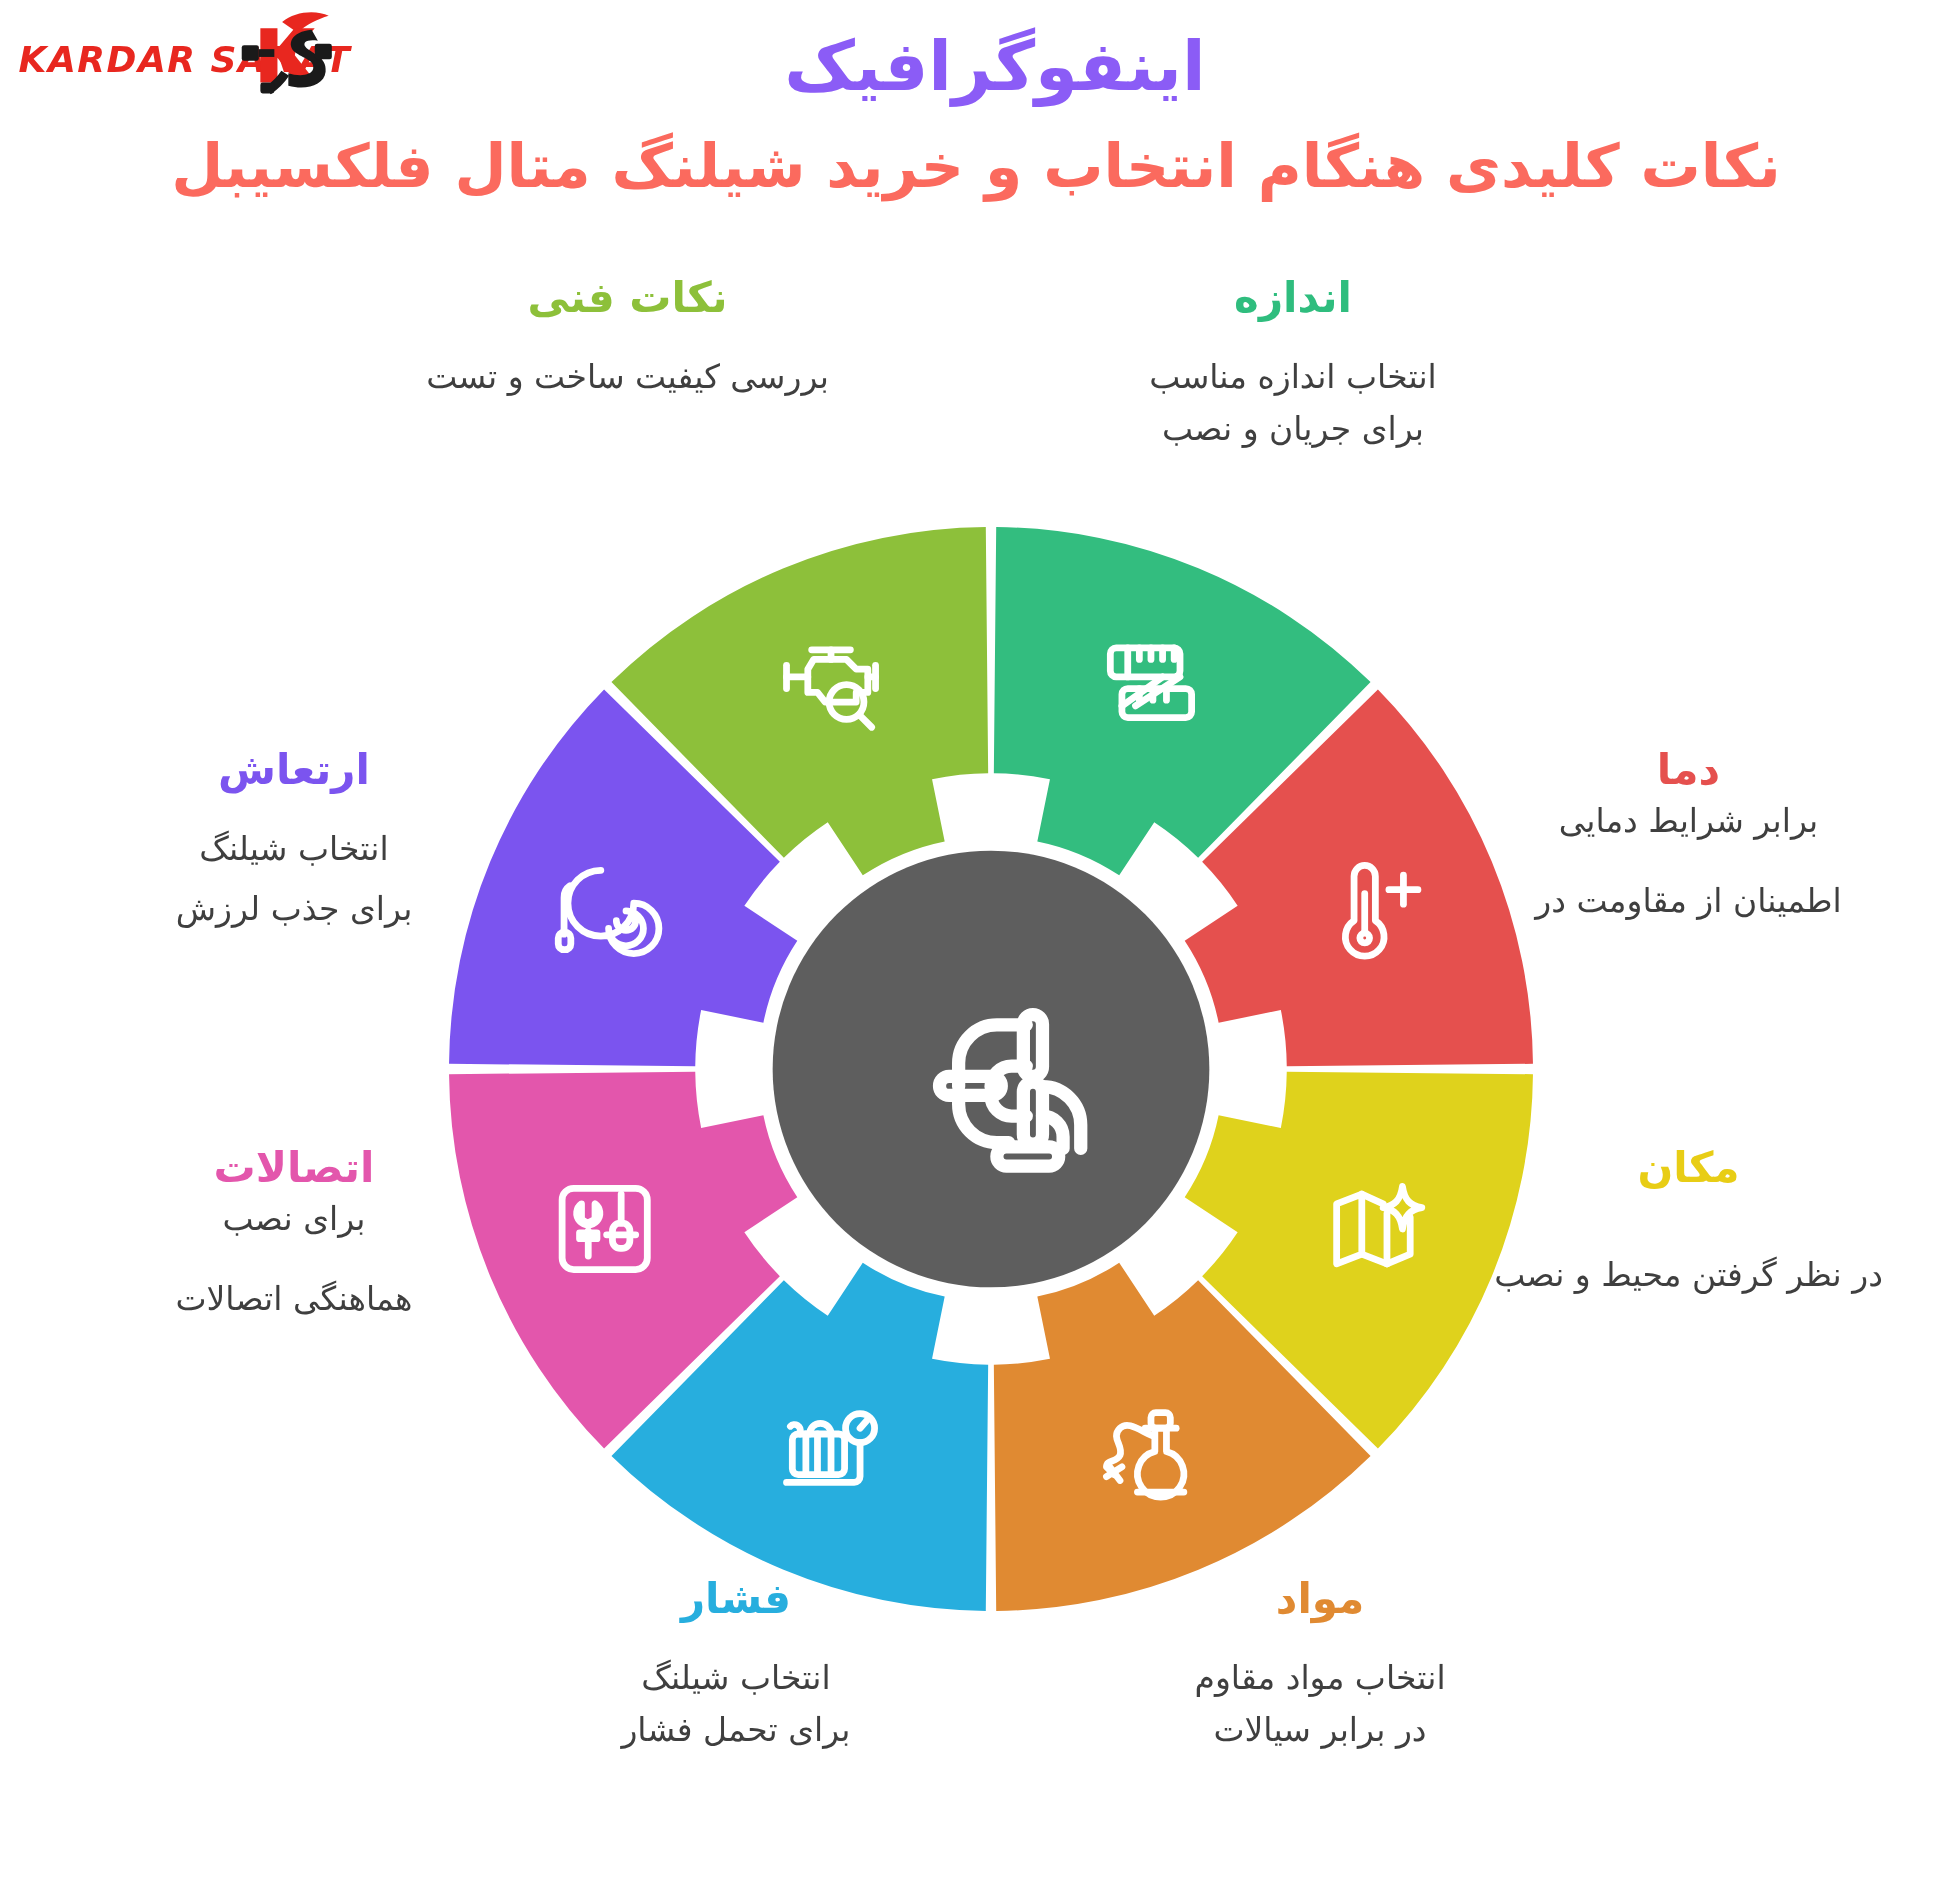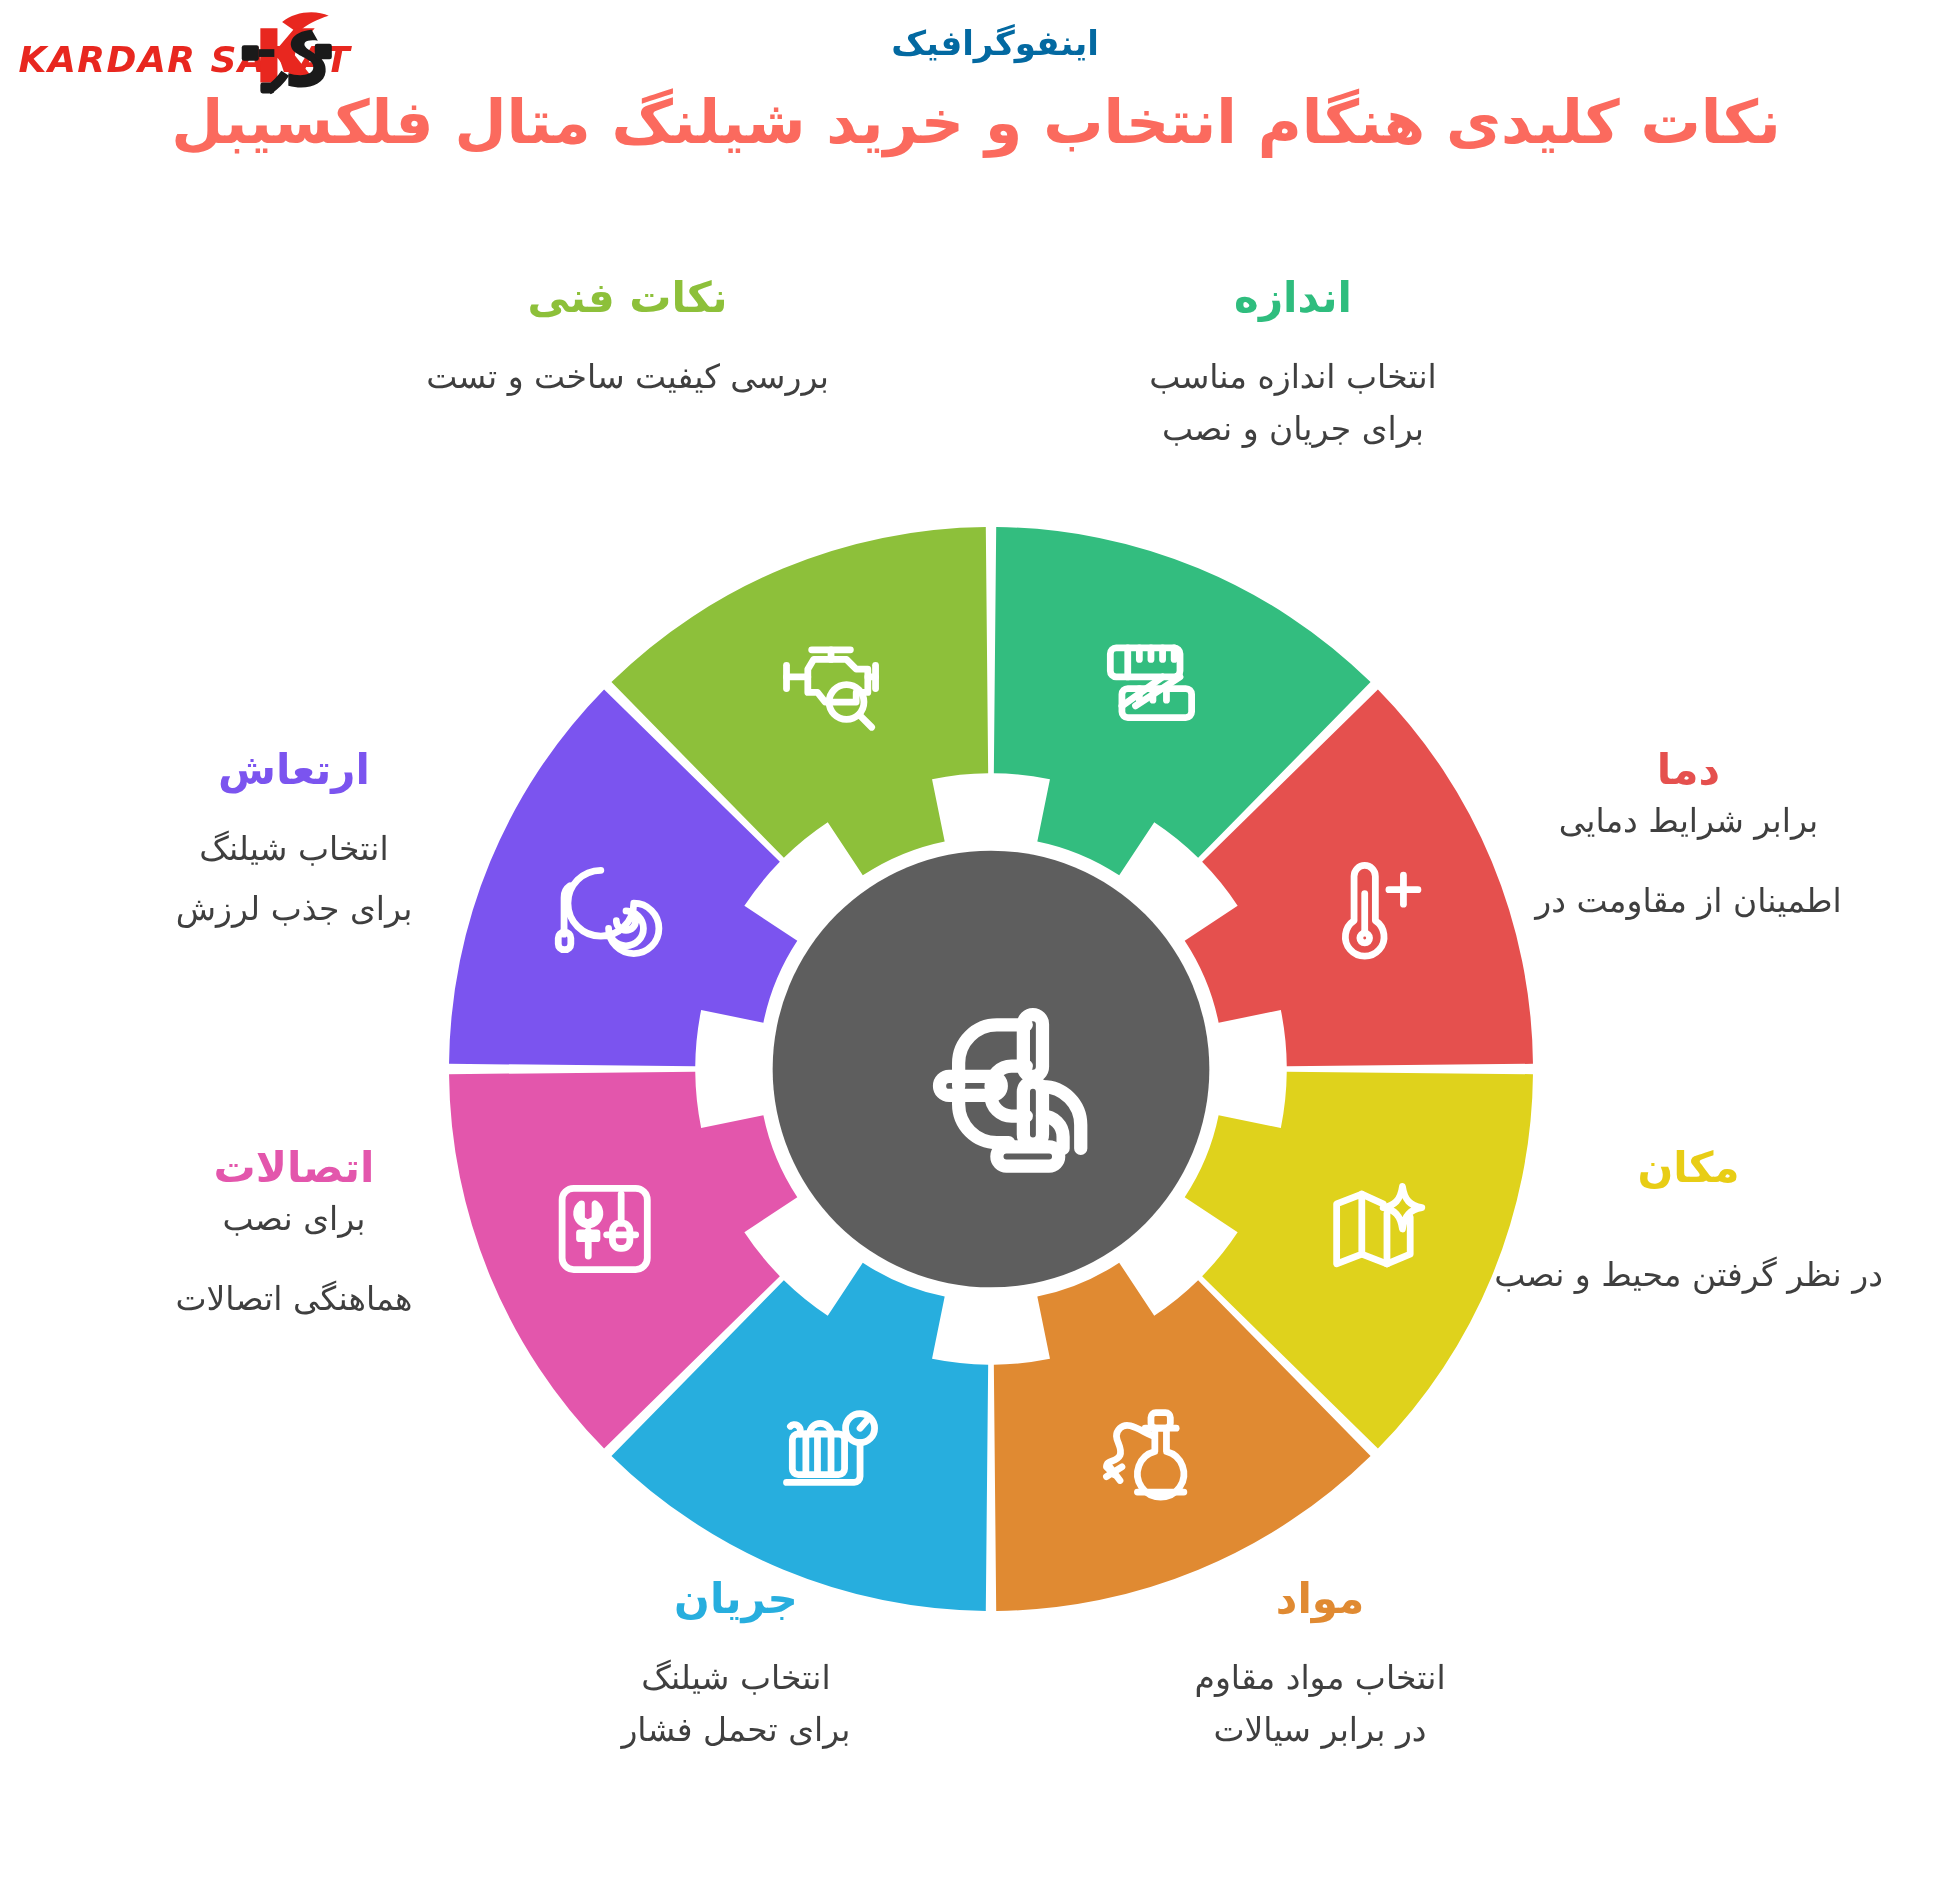--- a/index.html
+++ b/index.html
@@ -14,21 +14,21 @@
     position:absolute;left:4.6px;top:33px;
     font-family:"DejaVu Sans",sans-serif;
     font-size:36px;font-weight:bold;font-style:italic;
     letter-spacing:1.5px;color:#e8271f;white-space:nowrap;
   }
   #logo .mono{position:absolute;left:223px;top:1.5px;width:98px;height:87px;}
   
   #title-block{position:absolute;left:0;top:22px;width:1952px;text-align:center;}
   #title-line1{
     font-family:"DejaVu Sans",sans-serif;
-    font-size:34px;font-weight:bold;color:#0369a1;
+    font-size:69px;font-weight:bold;color:#8b5cf6;
     direction:rtl;line-height:1.28;padding-left:38px;
   }
   #title-line2{
     font-family:"DejaVu Sans",sans-serif;
     font-size:60px;font-weight:bold;color:#fb6a5e;
     direction:rtl;line-height:1.32;margin-top:17px;
   }
   
   .label-block{position:absolute;direction:rtl;}
   .label-title{
@@ -113,21 +113,21 @@
   <div class="label-desc" style="margin-top:0">برای نصب</div>
   <div class="label-desc">هماهنگی اتصالات</div>
 </div>
 
 <div class="label-block ta-c" id="lb-place">
   <div class="label-title" style="color:#e8cd15">مکان</div>
   <div class="label-desc" style="margin-top:56px">در نظر گرفتن محیط و نصب</div>
 </div>
 
 <div class="label-block ta-c" id="lb-press">
-  <div class="label-title" style="color:#27aede">جریان</div>
+  <div class="label-title" style="color:#27aede">فشار</div>
   <div class="label-desc">انتخاب شیلنگ</div>
   <div class="label-desc" style="margin-top:0">برای تحمل فشار</div>
 </div>
 
 <div class="label-block ta-c" id="lb-mat">
   <div class="label-title" style="color:#e08a32">مواد</div>
   <div class="label-desc">انتخاب مواد مقاوم</div>
   <div class="label-desc" style="margin-top:0">در برابر سیالات</div>
 </div>
 

